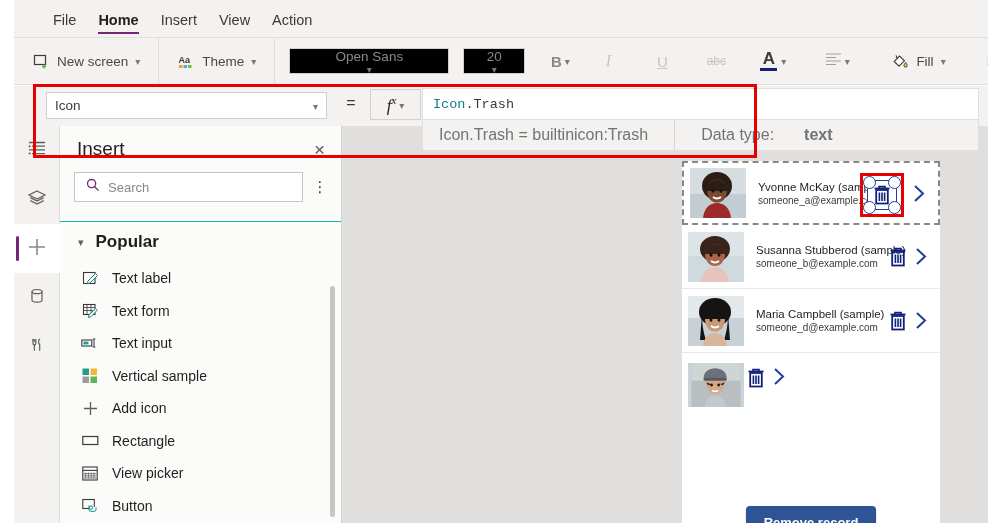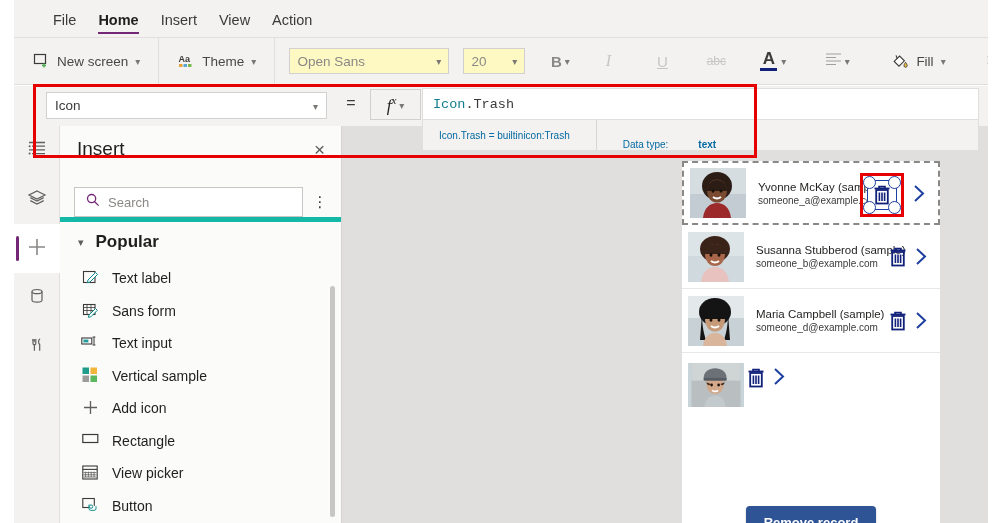--- a/index.html
+++ b/index.html
@@ -22,22 +22,22 @@
   .menu-item.active{font-weight:bold;color:#201f1e;}
   .menu-item.active:after{content:"";position:absolute;left:11px;right:11px;bottom:3px;height:2.5px;background:#742774;}
 
   
   .ribbon{position:absolute;left:14px;top:38px;width:974px;height:47px;background:#f3f2f1;
           border-bottom:1px solid #e1dfdd;display:flex;align-items:center;box-sizing:border-box;}
   .rsec{display:flex;align-items:center;height:47px;padding:0 12px;box-sizing:border-box;}
   .rsec.divider{border-right:1px solid #e1dfdd;}
   .rbtn{display:flex;align-items:center;gap:7px;font-size:13.5px;color:#4a4846;padding:4px 6px;cursor:pointer;white-space:nowrap;}
   .chev{font-size:10px;color:#7a7875;line-height:1;transform:translateY(1px);}
-  .combo{height:26px;border:1px solid #d2d0ce;background:#fef9c3;display:flex;align-items:center;
-         justify-content:space-between;padding:0 7px;box-sizing:border-box;font-size:13.5px;color:#8a8886;cursor:pointer;}
+  .combo{height:26px;border:1px solid #d2d0ce;background:#000000;display:flex;align-items:center;
+         justify-content:space-between;padding:0 7px;box-sizing:border-box;font-size:13.5px;color:#8a8886;cursor:pointer;flex-direction:column;}
   .combo.font{width:160px;}
   .combo.size{width:62px;}
   .fmt{width:34px;height:30px;display:flex;align-items:center;justify-content:center;
        font-size:16px;color:#a19f9d;cursor:pointer;position:relative;}
   .fmt.dis{color:#c8c6c4;}
   .fmt-grp{display:flex;align-items:center;gap:2px;}
   .acolor{display:flex;flex-direction:column;align-items:center;justify-content:center;}
   .acolor .ltr{font-size:17px;color:#3b3a39;font-weight:bold;line-height:.95;}
   .acolor .bar{width:17px;height:3.5px;background:#11217a;margin-top:1px;}
 
@@ -58,52 +58,52 @@
   .formula-input{position:absolute;left:422px;top:88px;width:557px;height:32px;background:#fff;border:1px solid #e1dfdd;
                  box-sizing:border-box;display:flex;align-items:center;padding-left:10px;
                  font-family:"Liberation Mono","DejaVu Sans Mono",monospace;font-size:13.5px;}
   .formula-input .tok-obj{color:#0d7c8c;}
   .formula-input .tok-dot{color:#3b3a39;}
   .formula-input .tok-prop{color:#3b3a39;}
 
   
   .infostrip{position:absolute;left:422px;top:120px;width:557px;height:31px;background:#f3f2f1;
              border:1px solid #e1dfdd;border-top:none;box-sizing:border-box;display:flex;align-items:center;z-index:20;}
-  .infostrip .cell{font-size:10px;color:#0369a1;padding:0 14px;height:100%;display:flex;align-items:center;white-space:nowrap;}
+  .infostrip .cell{font-size:16px;color:#737373;padding:0 14px;height:100%;display:flex;align-items:center;white-space:nowrap;}
   .infostrip .cell.first{border-right:1px solid #d8d6d4;padding-left:16px;padding-right:26px;}
-  .infostrip .cell.second{padding-left:26px;align-items:flex-end;}
+  .infostrip .cell.second{padding-left:26px;}
   .infostrip b{font-weight:bold;margin-left:30px;}
 
   
   .workarea{position:absolute;left:14px;top:126px;width:974px;height:397px;background:#e1dfdd;}
 
   
   .rail{position:absolute;left:14px;top:126px;width:46px;height:397px;background:#f3f2f1;border-right:1px solid #e1dfdd;box-sizing:border-box;}
   .rail-btn{width:46px;height:49px;display:flex;align-items:center;justify-content:center;cursor:pointer;position:relative;color:#605e5c;}
   .rail-btn.active{background:#ffffff;}
   .rail-btn.active:before{content:"";position:absolute;left:2px;top:12px;width:3px;height:25px;background:#742774;border-radius:2px;}
 
   
   .panel{position:absolute;left:60px;top:126px;width:282px;height:397px;background:#fbfbfa;border-right:1px solid #d6d4d2;box-sizing:border-box;}
   .panel-head{height:46px;display:flex;align-items:center;justify-content:space-between;padding:0 16px 0 17px;box-sizing:border-box;}
   .panel-title{font-size:19px;color:#201f1e;}
   .panel-close{font-size:19px;color:#605e5c;cursor:pointer;line-height:1;}
-  .panel-search-row{height:50px;display:flex;align-items:flex-end;padding:0 8px 0 14px;box-sizing:border-box;gap:4px;
-                    border-bottom:5px solid #14b8a6;}
+  .panel-search-row{height:50px;display:flex;align-items:flex-start;padding:0 8px 0 14px;box-sizing:border-box;gap:4px;
+                    border-bottom:1px solid #14b8a6;}
   .searchbox{flex:1;height:30px;background:#fff;border:1px solid #c8c6c4;box-sizing:border-box;
              display:flex;align-items:center;gap:8px;padding-left:11px;cursor:text;}
   .searchbox .ph{font-size:13px;color:#8a8886;}
   .kebab{width:26px;height:30px;display:flex;align-items:center;justify-content:center;color:#3b3a39;font-size:15px;cursor:pointer;letter-spacing:0;}
   .grp-head{height:40px;display:flex;align-items:center;gap:12px;padding-left:18px;box-sizing:border-box;cursor:pointer;}
   .grp-head .gchev{font-size:11px;color:#605e5c;}
   .grp-head .glabel{font-size:17px;font-weight:bold;color:#201f1e;}
   .ilist{}
   .irow{height:32.5px;display:flex;align-items:center;gap:13px;padding-left:21px;box-sizing:border-box;cursor:pointer;}
   .irow .ilbl{font-size:14px;color:#201f1e;}
-  .ico{width:18px;height:18px;display:flex;justify-content:center;flex:0 0 18px;}
+  .ico{width:18px;height:18px;display:flex;align-items:center;justify-content:center;flex:0 0 18px;}
   .pscroll{position:absolute;right:6px;top:160px;width:5px;height:231px;background:#c8c6c4;border-radius:3px;}
 
   
   .canvas{position:absolute;left:343px;top:126px;width:645px;height:397px;background:#e1dfdd;}
   .screen{position:absolute;left:339px;top:35px;width:258px;height:362px;background:#fff;}
 
   
   .gallery{position:absolute;left:0;top:0;width:258px;height:330px;}
   .gitem{position:relative;height:64px;display:flex;align-items:center;padding:0 8px 0 6px;box-sizing:border-box;
          border-bottom:1px solid #e8e8e8;}
@@ -357,21 +357,21 @@
       </div>
 
       <div class="irow">
         <span class="ico">
           <svg width="17" height="17" viewBox="0 0 17 17">
             <rect x="1.5" y="2.5" width="11.5" height="10" fill="none" stroke="#3b3a39" stroke-width="1.1"></rect>
             <path d="M1.5 5.5h11.5M1.5 8.5h11.5M5 2.5v10M9 2.5v10" stroke="#3b3a39" stroke-width=".8"></path>
             <path d="M7 13 L13.5 6.5 L15.3 8.3 L8.8 14.8 L6.4 15.4 Z" fill="#fff" stroke="#0f8a8a" stroke-width="1"></path>
           </svg>
         </span>
-        <span class="ilbl">Sans form</span>
+        <span class="ilbl">Text form</span>
       </div>
 
       <div class="irow">
         <span class="ico">
           <svg width="18" height="14" viewBox="0 0 18 14">
             <rect x="0.8" y="4" width="10" height="6" fill="none" stroke="#3b3a39" stroke-width="1.1"></rect>
             <rect x="2.4" y="5.6" width="5" height="2.8" fill="#1f9d9d"></rect>
             <path d="M13 3v8M11.6 3h2.8M11.6 11h2.8" stroke="#3b3a39" stroke-width="1"></path>
           </svg>
         </span>

